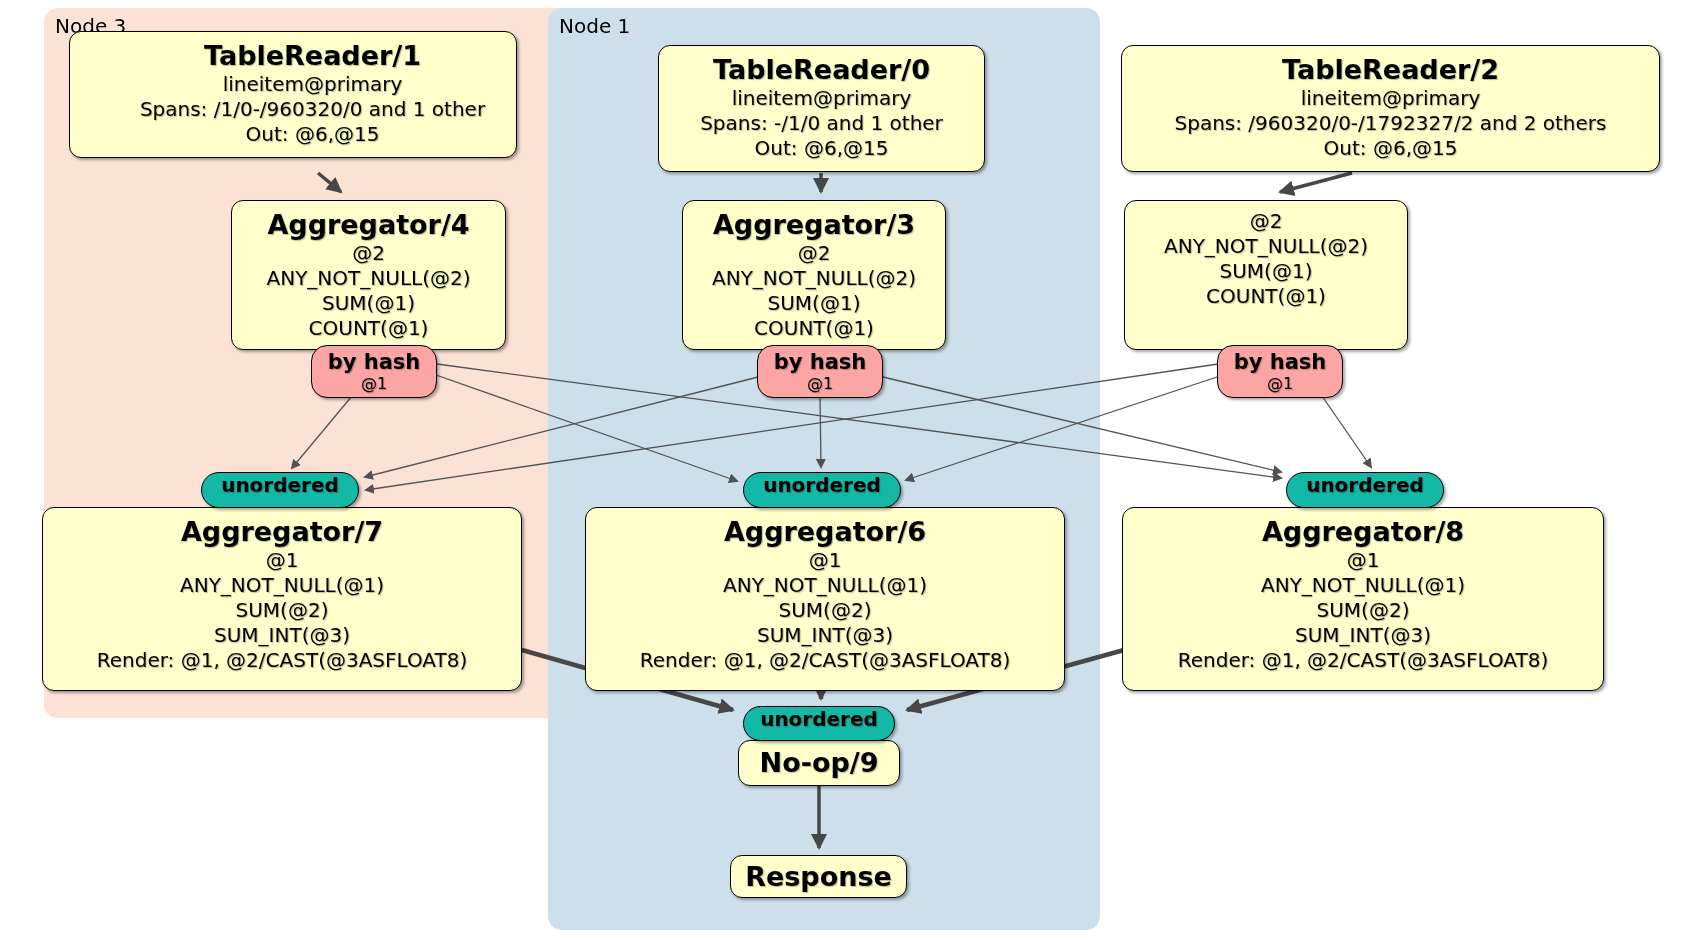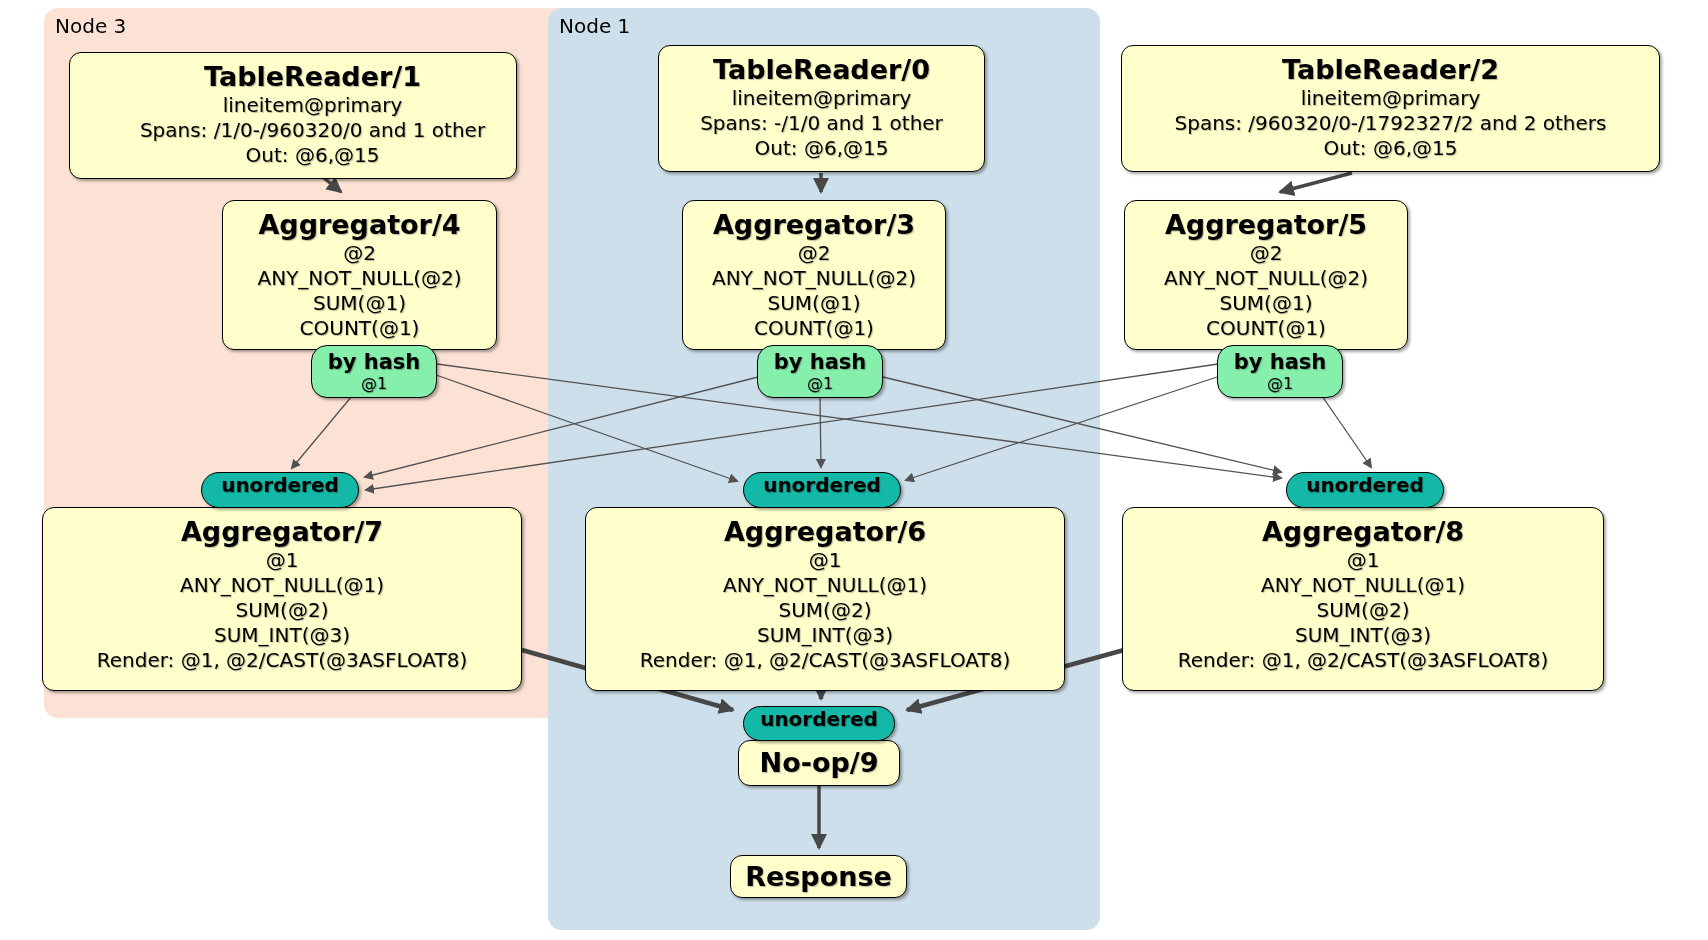--- a/index.html
+++ b/index.html
@@ -18,21 +18,21 @@
   .proc {
     position: absolute; background: #ffffcc; border: 1.7px solid #000;
     border-radius: 12px; box-sizing: border-box; text-align: center;
     padding-top: 8px; box-shadow: 2px 2px 3px rgba(0,0,0,0.35);
     text-shadow: 1px 1px 1px rgba(0,0,0,0.28); z-index: 3;
   }
   .proc-title { font-size: 27px; font-weight: bold; line-height: 32px; white-space: nowrap; }
   .proc-line  { font-size: 20px; line-height: 25px; white-space: nowrap; }
   .proc.leaf { display: flex; align-items: center; justify-content: center; padding: 0; }
   .router {
-    position: absolute; width: 126px; height: 53px; background: #86efac;
+    position: absolute; width: 126px; height: 53px; background: #fca5a5;
     border: 1.7px solid #000; border-radius: 16px; box-sizing: border-box;
     text-align: center; padding-top: 4px; z-index: 4;
     box-shadow: 2px 2px 3px rgba(0,0,0,0.35); text-shadow: 1px 1px 1px rgba(0,0,0,0.28);
   }
   .router-label { font-size: 21px; font-weight: bold; line-height: 24px; }
   .router-detail { font-size: 16px; line-height: 19px; }
   .sync {
     position: absolute; width: 158px; height: 36px; background: #14b8a6;
     border: 1.7px solid #000; border-radius: 18px; box-sizing: border-box;
     display: flex; align-items: flex-start; justify-content: center;
@@ -75,27 +75,27 @@
 
     <line x1="318" y1="173" x2="341" y2="192" stroke="#474747" stroke-width="3.5" marker-end="url(#ah-thick)"></line>
     <line x1="821" y1="173" x2="821" y2="192" stroke="#474747" stroke-width="3.5" marker-end="url(#ah-thick)"></line>
     <line x1="1352" y1="173" x2="1280" y2="192" stroke="#474747" stroke-width="3.5" marker-end="url(#ah-thick)"></line>
     <line x1="522" y1="650" x2="733" y2="710" stroke="#474747" stroke-width="4.5" marker-end="url(#ah-thick)"></line>
     <line x1="821" y1="691" x2="821" y2="699" stroke="#474747" stroke-width="4.5" marker-end="url(#ah-thick)"></line>
     <line x1="1124" y1="650" x2="907" y2="710" stroke="#474747" stroke-width="4.5" marker-end="url(#ah-thick)"></line>
     <line x1="819" y1="786" x2="819" y2="848" stroke="#474747" stroke-width="3.5" marker-end="url(#ah-thick)"></line>
   </svg>
 
-  <div class="proc" style="left:69px; top:52px; width:448px; height:127px;padding-left:39px;">
+  <div class="proc" style="left:69px; top:31px; width:448px; height:127px;padding-left:39px;">
     <div class="proc-title">TableReader/1</div>
     <div class="proc-line">lineitem@primary</div>
     <div class="proc-line">Spans: /1/0-/960320/0 and 1 other</div>
     <div class="proc-line">Out: @6,@15</div>
   </div>
-  <div class="proc" style="left:222px; top:200px; width:275px; height:150px;">
+  <div class="proc" style="left:231px; top:200px; width:275px; height:150px;">
     <div class="proc-title">Aggregator/4</div>
     <div class="proc-line">@2</div>
     <div class="proc-line">ANY_NOT_NULL(@2)</div>
     <div class="proc-line">SUM(@1)</div>
     <div class="proc-line">COUNT(@1)</div>
   </div>
   <div class="router" style="left:311px; top:345px;">
     <div class="router-label">by hash</div>
     <div class="router-detail">@1</div>
   </div>
@@ -149,21 +149,20 @@
     <div class="proc-title">Response</div>
   </div>
 
   <div class="proc" style="left:1104px; top:45px; width:539px; height:127px;margin-left:17px;">
     <div class="proc-title">TableReader/2</div>
     <div class="proc-line">lineitem@primary</div>
     <div class="proc-line">Spans: /960320/0-/1792327/2 and 2 others</div>
     <div class="proc-line">Out: @6,@15</div>
   </div>
   <div class="proc" style="left:1124px; top:200px; width:284px; height:150px;">
-    <div class="proc-title">Aggregator/5</div>
     <div class="proc-line">@2</div>
     <div class="proc-line">ANY_NOT_NULL(@2)</div>
     <div class="proc-line">SUM(@1)</div>
     <div class="proc-line">COUNT(@1)</div>
   </div>
   <div class="router" style="left:1217px; top:345px;">
     <div class="router-label">by hash</div>
     <div class="router-detail">@1</div>
   </div>
   <div class="sync" style="left:1286px; top:472px;">

